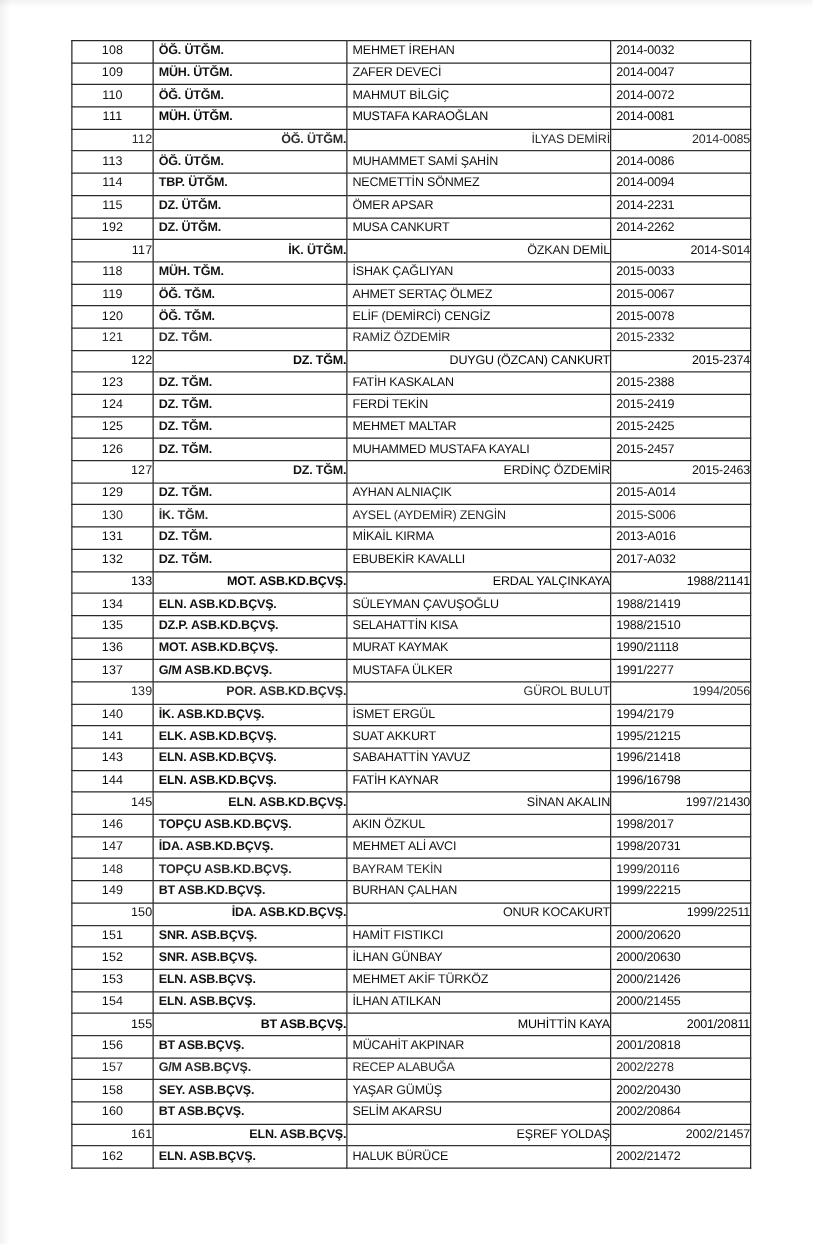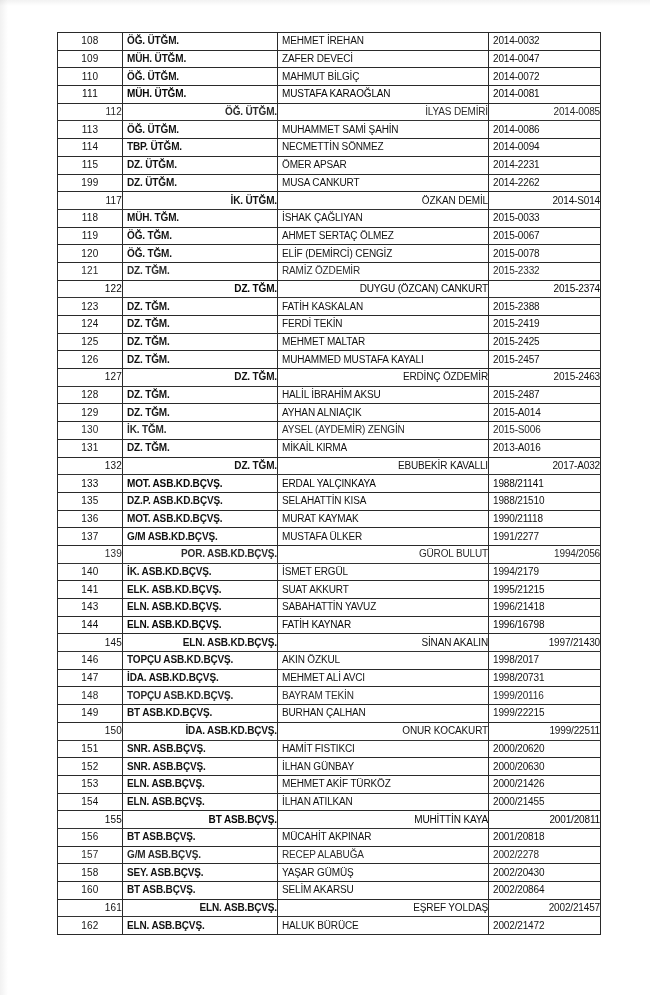--- a/index.html
+++ b/index.html
@@ -150,21 +150,21 @@
           <td class="cell-name">NECMETTİN SÖNMEZ</td>
           <td class="cell-reg">2014-0094</td>
         </tr>
         <tr>
           <td class="cell-no">115</td>
           <td class="cell-rank">DZ. ÜTĞM.</td>
           <td class="cell-name">ÖMER APSAR</td>
           <td class="cell-reg">2014-2231</td>
         </tr>
         <tr>
-          <td class="cell-no">199</td>
+          <td class="cell-no">192</td>
           <td class="cell-rank">DZ. ÜTĞM.</td>
           <td class="cell-name">MUSA CANKURT</td>
           <td class="cell-reg">2014-2262</td>
         </tr>
         <tr>
           <td class="cell-no">117</td>
           <td class="cell-rank">İK. ÜTĞM.</td>
           <td class="cell-name">ÖZKAN DEMİL</td>
           <td class="cell-reg">2014-S014</td>
         </tr>
@@ -220,26 +220,20 @@
           <td class="cell-no">126</td>
           <td class="cell-rank">DZ. TĞM.</td>
           <td class="cell-name">MUHAMMED MUSTAFA KAYALI</td>
           <td class="cell-reg">2015-2457</td>
         </tr>
         <tr>
           <td class="cell-no">127</td>
           <td class="cell-rank">DZ. TĞM.</td>
           <td class="cell-name">ERDİNÇ ÖZDEMİR</td>
           <td class="cell-reg">2015-2463</td>
-        </tr>
-        <tr>
-          <td class="cell-no">128</td>
-          <td class="cell-rank">DZ. TĞM.</td>
-          <td class="cell-name">HALİL İBRAHİM AKSU</td>
-          <td class="cell-reg">2015-2487</td>
         </tr>
         <tr>
           <td class="cell-no">129</td>
           <td class="cell-rank">DZ. TĞM.</td>
           <td class="cell-name">AYHAN ALNIAÇIK</td>
           <td class="cell-reg">2015-A014</td>
         </tr>
         <tr class="faint">
           <td class="cell-no">130</td>
           <td class="cell-rank">İK. TĞM.</td>
@@ -258,20 +252,26 @@
           <td class="cell-name">EBUBEKİR KAVALLI</td>
           <td class="cell-reg">2017-A032</td>
         </tr>
         <tr class="heavy">
           <td class="cell-no">133</td>
           <td class="cell-rank">MOT. ASB.KD.BÇVŞ.</td>
           <td class="cell-name">ERDAL YALÇINKAYA</td>
           <td class="cell-reg">1988/21141</td>
         </tr>
         <tr>
+          <td class="cell-no">134</td>
+          <td class="cell-rank">ELN. ASB.KD.BÇVŞ.</td>
+          <td class="cell-name">SÜLEYMAN ÇAVUŞOĞLU</td>
+          <td class="cell-reg">1988/21419</td>
+        </tr>
+        <tr>
           <td class="cell-no">135</td>
           <td class="cell-rank">DZ.P. ASB.KD.BÇVŞ.</td>
           <td class="cell-name">SELAHATTİN KISA</td>
           <td class="cell-reg">1988/21510</td>
         </tr>
         <tr>
           <td class="cell-no">136</td>
           <td class="cell-rank">MOT. ASB.KD.BÇVŞ.</td>
           <td class="cell-name">MURAT KAYMAK</td>
           <td class="cell-reg">1990/21118</td>

